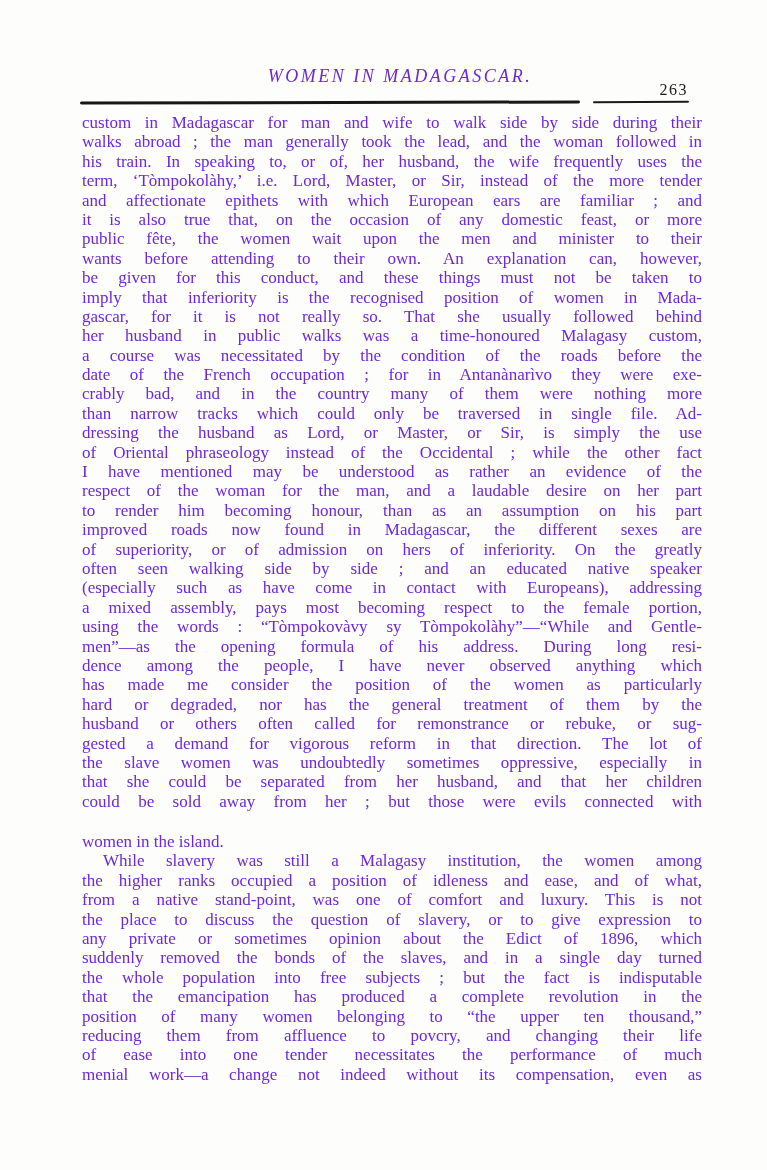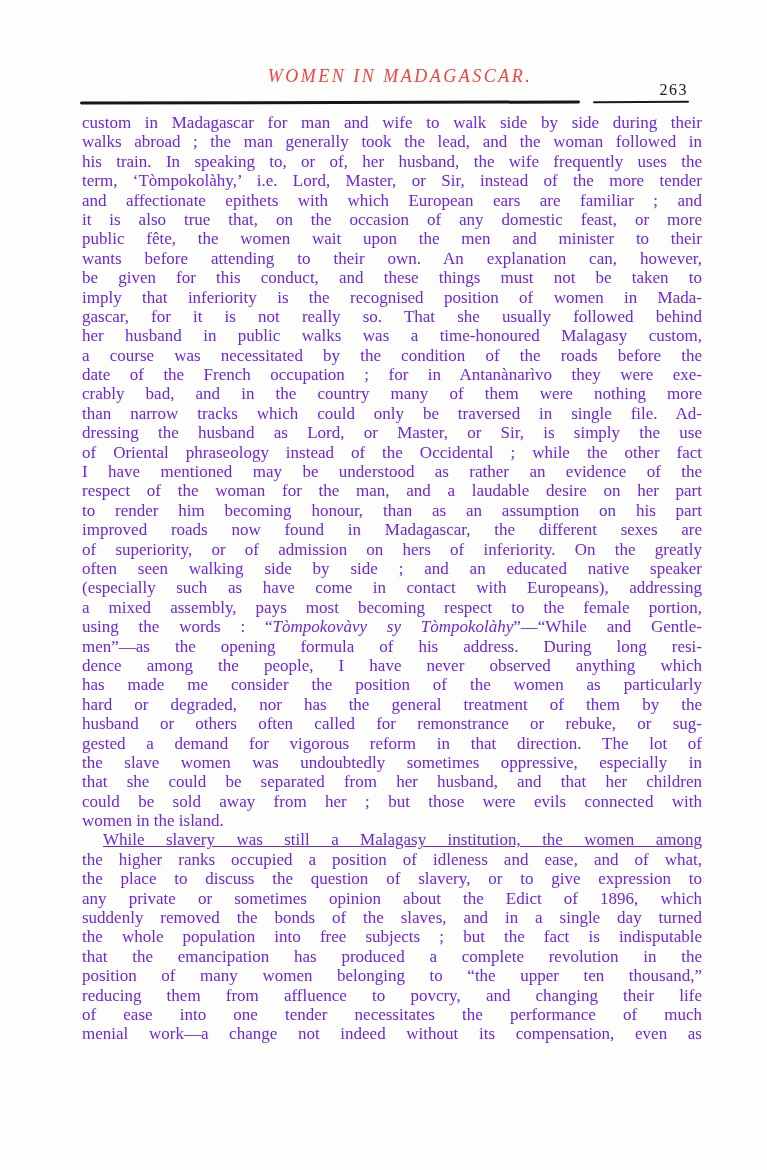--- a/index.html
+++ b/index.html
@@ -21,21 +21,21 @@
   }
   .running-head {
     position: absolute;
     top: 66px;
     left: 110px;
     width: 580px;
     text-align: center;
     font-style: italic;
     font-size: 18px;
     letter-spacing: 2.5px;
-    color: #ef4444;
+    color: #6d28d9;
   }
   .page-number {
     position: absolute;
     top: 81px;
     right: 79px;
     font-size: 16px;
     letter-spacing: 1.5px;
     color: #1a1a1a;
   }
   .header-rule {
@@ -75,27 +75,26 @@
     color: #6d28d9;
   }
   .line {
     text-align: justify;
     text-align-last: justify;
     height: 19.4px;
     overflow: visible;
   }
   .line.no-stretch {
     text-align-last: left;
+    margin-top: 21px;
   }
   .line.indent {
     text-indent: 21px;
-    text-decoration: underline;
   }
   .it {
-    font-style: italic;
   }
 </style>
 </head>
 <body>
 
 <div class="page">
 
   <div class="running-head">WOMEN IN MADAGASCAR.</div>
 
   <div class="page-number">263</div>
@@ -140,20 +139,21 @@
       <div class="line"><span>has made me consider the position of the women as particularly</span></div>
       <div class="line"><span>hard or degraded, nor has the general treatment of them by the</span></div>
       <div class="line"><span>husband or others often called for remonstrance or rebuke, or sug-</span></div>
       <div class="line"><span>gested a demand for vigorous reform in that direction. The lot of</span></div>
       <div class="line"><span>the slave women was undoubtedly sometimes oppressive, especially in</span></div>
       <div class="line"><span>that she could be separated from her husband, and that her children</span></div>
       <div class="line"><span>could be sold away from her ; but those were evils connected with</span></div>
       <div class="line no-stretch"><span>women in the island.</span></div>
       <div class="line indent"><span>While slavery was still a Malagasy institution, the women among</span></div>
       <div class="line"><span>the higher ranks occupied a position of idleness and ease, and of what,</span></div>
+      <div class="line"><span>from a native stand-point, was one of comfort and luxury. This is not</span></div>
       <div class="line"><span>the place to discuss the question of slavery, or to give expression to</span></div>
       <div class="line"><span>any private or sometimes opinion about the Edict of 1896, which</span></div>
       <div class="line"><span>suddenly removed the bonds of the slaves, and in a single day turned</span></div>
       <div class="line"><span>the whole population into free subjects ; but the fact is indisputable</span></div>
       <div class="line"><span>that the emancipation has produced a complete revolution in the</span></div>
       <div class="line"><span>position of many women belonging to “the upper ten thousand,”</span></div>
       <div class="line"><span>reducing them from affluence to povcry, and changing their life</span></div>
       <div class="line"><span>of ease into one tender necessitates the performance of much</span></div>
       <div class="line"><span>menial work—a change not indeed without its compensation, even as</span></div>
     </div>

